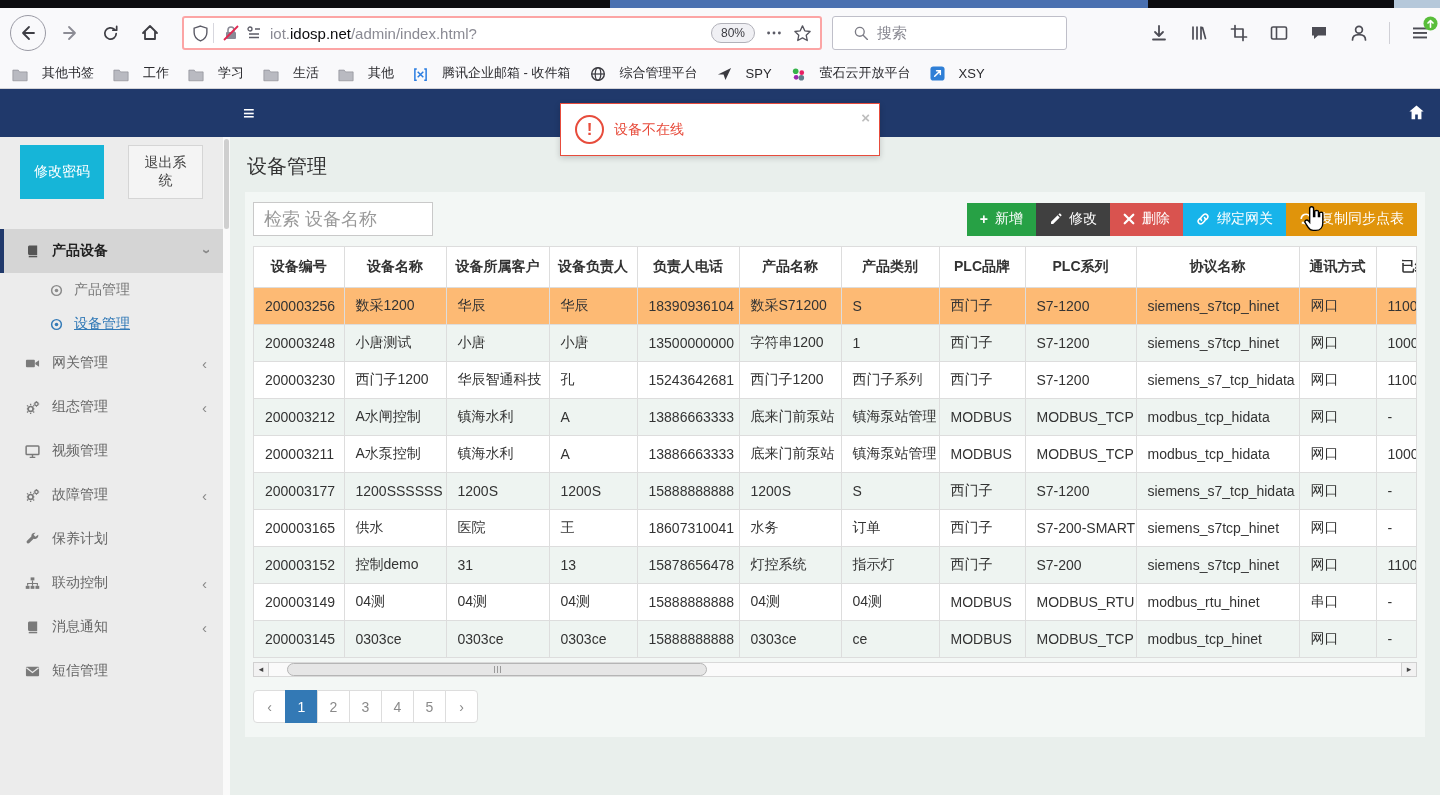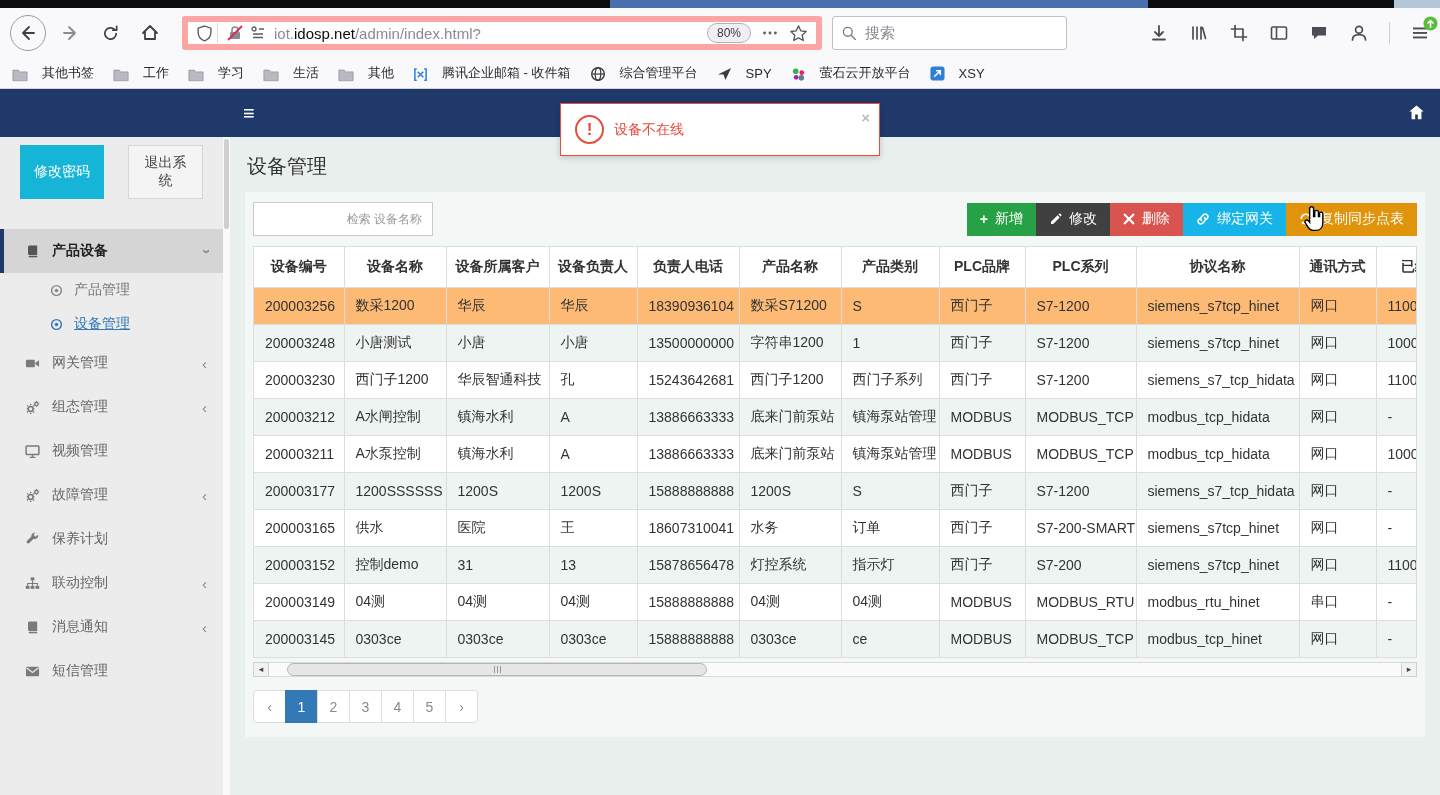--- a/index.html
+++ b/index.html
@@ -9,26 +9,26 @@
 
   
   .titlebar { height:8px; background:#0d0d10; position:relative; flex:none; }
   .titlebar .tab-hl { position:absolute; left:610px; top:0; width:538px; height:8px; background:#4a70b0; }
   .titlebar .tab-rt { position:absolute; right:0; top:0; width:46px; height:8px; background:#b5c8da; }
 
   
   .btoolbar { height:50px; background:#f9f9fb; display:flex; align-items:center; padding:0 10px; flex:none; }
   .navbtn { width:32px; height:32px; display:flex; align-items:center; justify-content:center; margin-right:8px; flex:none; }
   .navbtn.circled { border:1.5px solid #9a9aa4; border-radius:50%; width:36px; height:36px; }
-  .urlbar { height:34px; width:640px; background:#fff; border:6px solid #fca5a5; border-radius:3px; display:flex; align-items:center; padding:0 8px; margin-left:8px; }
+  .urlbar { height:34px; width:640px; background:#fff; border:2px solid #fca5a5; border-radius:3px; display:flex; align-items:center; padding:0 8px; margin-left:8px; }
   .urlbar .sep { width:1px; height:20px; background:#d7d7de; margin:0 8px 0 4px; }
   .urltext { font-size:15px; color:#0c0c0d; white-space:nowrap; overflow:hidden; flex:1; }
   .urltext .dim { color:#8a8a93; }
   .zoom-pill { border:1px solid #b1b1b9; background:#f0f0f4; border-radius:10px; font-size:12px; color:#3a3a40; padding:2px 9px; margin:0 8px; flex:none; }
-  .searchbar { height:34px; width:235px; background:#fff; border:1px solid #bfbfc9; border-radius:3px; display:flex; align-items:center; padding:0 8px; margin-left:10px; color:#8a8a93; font-size:15px; gap:8px; }
+  .searchbar { height:34px; width:235px; background:#fff; border:1px solid #bfbfc9; border-radius:3px; display:flex; align-items:center; padding:0 20px; margin-left:10px; color:#8a8a93; font-size:15px; gap:8px; }
   .bicons { margin-left:auto; display:flex; align-items:center; gap:20px; }
   .bicons .vdiv { width:1px; height:22px; background:#d0d0d6; }
   .menu-wrap { position:relative; }
   .badge-up { position:absolute; top:-7px; right:-8px; }
 
   
   .bookbar { height:31px; background:#f9f9fb; border-bottom:1px solid #d4d4d8; display:flex; align-items:center; padding:0 12px; gap:19px; font-size:13px; color:#2a2a2e; flex:none; }
   .bm { display:flex; align-items:flex-end; gap:14px; white-space:nowrap; }
 
   
@@ -57,21 +57,21 @@
   .subitem { height:34px; display:flex; align-items:center; padding-left:48px; gap:10px; color:#777; }
   .subitem.active .lbl { color:#337ab7; text-decoration:underline; }
   .chev.down { display:inline-block; transform:rotate(-90deg); }
   .mico { width:16px; display:inline-flex; justify-content:center; flex:none; }
 
   
   .content { flex:1; min-width:0; padding:0 15px; overflow:hidden; }
   .page-title { font-size:20px; color:#333; margin:16px 2px 12px 2px; font-weight:normal; }
   .panel { background:#f3f7f5; padding:10px 8px 14px 8px; }
   .panel-top { display:flex; justify-content:space-between; align-items:center; }
-  .search-device { width:180px; height:34px; border:1px solid #c9c9c9; background:#fff; padding:0 10px; font-size:12px; color:#333;text-align:right; }
+  .search-device { width:180px; height:34px; border:1px solid #c9c9c9; background:#fff; padding:0 10px; font-size:18px; color:#333; }
   .search-device::placeholder { color:#9a9a9a; }
   .tbtns { display:flex; }
   .tbtn { height:33px; border:none; color:#fff; font-size:14px; padding:0 13px; display:flex; align-items:center; gap:7px; cursor:pointer; }
   .tbtn .bi { font-weight:bold; font-style:normal; }
   .tb-add { background:#27a145; }
   .tb-edit { background:#404040;text-align:right; }
   .tb-del { background:#d9534f; }
   .tb-bind { background:#17b4ea; }
   .tb-copy { background:#e0940b; }
 

